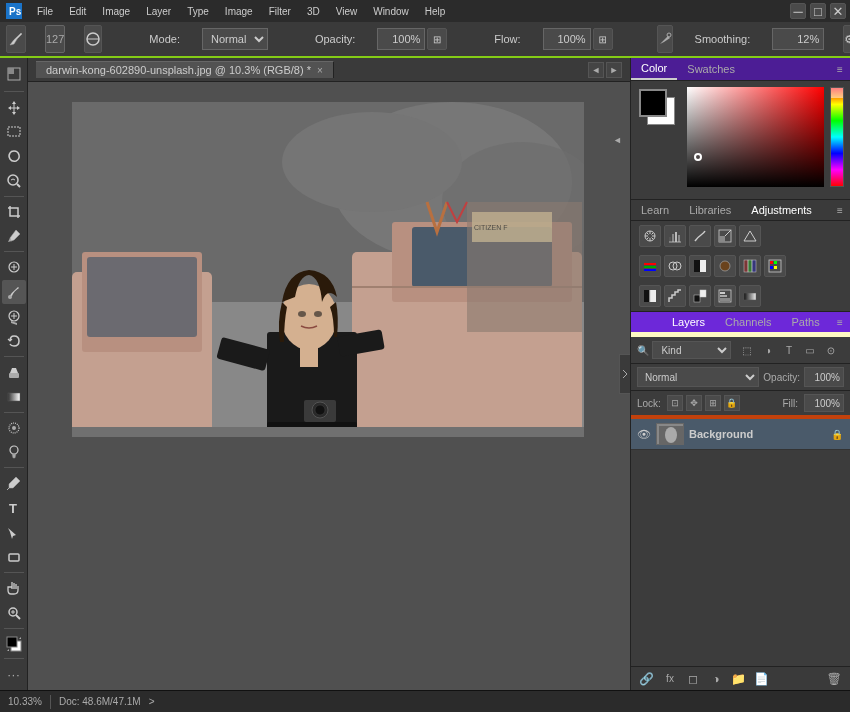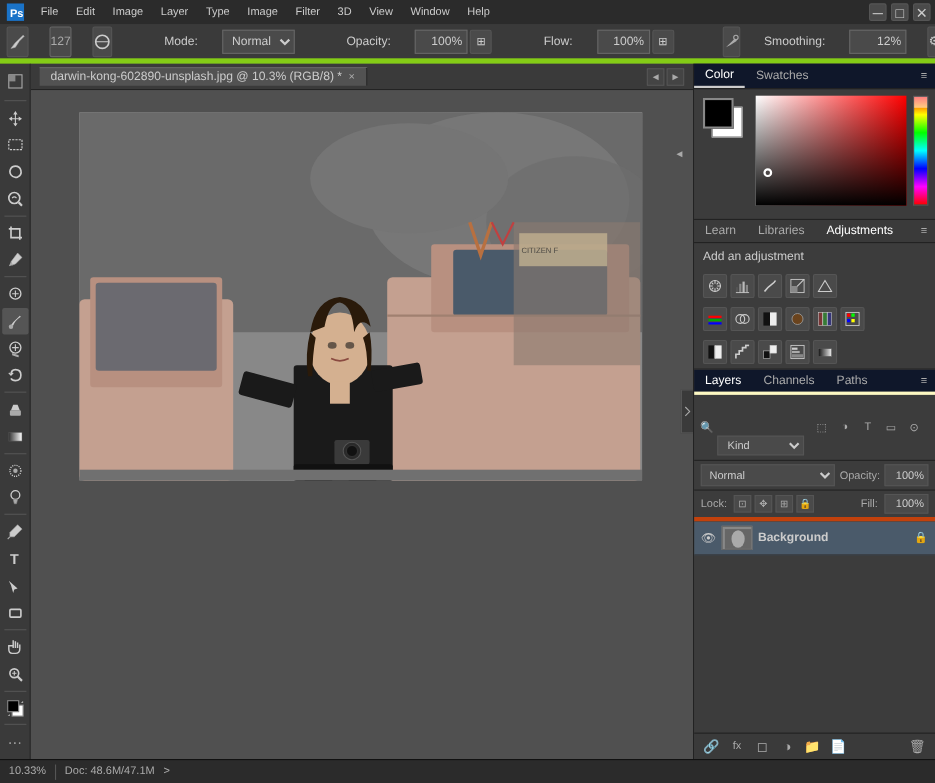--- a/index.html
+++ b/index.html
@@ -4,21 +4,21 @@
   <style>
     * { margin: 0; padding: 0; box-sizing: border-box; }
     body { width: 850px; height: 712px; background: #3c3c3c; font-family: 'Arial', sans-serif; font-size: 11px; color: #ccc; overflow: hidden; }
 
     
     #menubar { width: 100%; height: 22px; background: #2b2b2b; display: flex; align-items: center; padding: 0 4px; gap: 2px; }
     .app-icon { width: 20px; height: 20px; display: flex; align-items: center; justify-content: center; margin-right: 4px; }
     .menu-item { padding: 2px 7px; cursor: pointer; font-size: 10px; color: #ccc; }
 
     
-    #toolbar { width: 100%; height: 36px; background: #3a3a3a; display: flex; align-items: center; padding: 0 6px; gap: 19px; border-bottom: 5px solid #84cc16; }
+    #toolbar { width: 100%; height: 36px; background: #3a3a3a; display: flex; align-items: center; padding: 0 6px; gap: 19px; border-bottom: 2px solid #84cc16; }
     .tool-btn { width: 28px; height: 28px; background: #4a4a4a; border: 1px solid #555; border-radius: 2px; display: flex; align-items: center; justify-content: center; cursor: pointer; font-size: 13px; color: #ccc; }
     .tool-separator { width: 1px; height: 24px; background: #555; margin: 0 3px; }
     .toolbar-label { font-size: 11px; color: #ccc; margin: 0 3px; }
     .toolbar-dropdown { height: 22px; background: #4a4a4a; border: 1px solid #666; color: #ccc; font-size: 11px; padding: 0 4px; cursor: pointer; }
     .toolbar-input-group { display: flex; align-items: center; gap: 2px; }
     .toolbar-input { width: 48px; height: 22px; background: #4a4a4a; border: 1px solid #666; color: #ccc; font-size: 11px; padding: 0 4px; text-align: right; }
 
     
     #main { display: flex; width: 100%; height: calc(712px - 22px - 36px - 22px); }
 
@@ -35,43 +35,43 @@
     .tab-close { font-size: 10px; cursor: pointer; color: #aaa; }
     #canvas-bg { width: 100%; height: calc(100% - 24px); background: #505050; display: flex; align-items: center; justify-content: center; position: relative; }
     #canvas-container { position: absolute; top: 20px; left: 44px; width: 512px; height: 335px; background: #1a1a1a; }
     #canvas-image { width: 100%; height: 100%; background: linear-gradient(135deg, #888 0%, #666 30%, #999 60%, #777 100%); position: relative; overflow: hidden; }
 
     
     #right-panel { width: 220px; background: #3a3a3a; border-left: 1px solid #222; display: flex; flex-direction: column; }
 
     
     #color-panel { background: #3c3c3c; border-bottom: 1px solid #222; }
-    .panel-tabs { display: flex; background: #0f172a; border-bottom: 1px solid #222; align-items: center; }
+    .panel-tabs { display: flex; background: #4c1d95; border-bottom: 1px solid #222; align-items: center; }
     .panel-tab { padding: 4px 10px; font-size: 11px; color: #aaa; cursor: pointer; }
     .panel-tab.active { color: #fff; border-bottom: 2px solid #ccc; }
     .panel-menu-btn { margin-left: auto; width: 20px; height: 20px; display: flex; align-items: center; justify-content: center; cursor: pointer; color: #aaa; font-size: 10px; }
     .color-picker-area { padding: 6px; }
 
     
     #adjustments-panel { background: #3c3c3c; border-bottom: 1px solid #222; flex-shrink: 0; }
     .adj-panel-tabs { display: flex; background: #3a3a3a; border-bottom: 1px solid #222; align-items: flex-end; }
     .adj-panel-tab { padding: 4px 10px; font-size: 11px; color: #aaa; cursor: pointer; }
     .adj-panel-tab.active { color: #fff; }
     .adj-title { padding: 6px 8px; font-size: 11px; color: #ccc; }
     .adj-icons-row { display: flex; flex-wrap: wrap; gap: 3px; padding: 4px 8px; }
     .adj-icon { width: 22px; height: 22px; background: #4a4a4a; border: 1px solid #555; display: flex; align-items: center; justify-content: center; cursor: pointer; font-size: 10px; color: #ccc; border-radius: 2px; }
 
     
     #layers-panel { flex: 1; background: #3c3c3c; display: flex; flex-direction: column; overflow: hidden; }
-    .layers-tabs { display: flex; background: #0f172a; border-bottom: 3px solid #fef9c3; align-items: center; }
+    .layers-tabs { display: flex; background: #6d28d9; border-bottom: 5px solid #fef9c3; align-items: center; padding-left: 31px; }
     .layers-tab { padding: 4px 10px; font-size: 11px; color: #aaa; cursor: pointer; }
     .layers-tab.active { color: #fff; }
     .layers-search { display: flex; align-items: center; padding: 4px 6px; gap: 3px; border-bottom: 1px solid #222; }
     .layers-search-icon { font-size: 10px; color: #aaa; }
-    .layers-search-input { flex: 1; background: #4a4a4a; border: 1px solid #555; color: #ccc; font-size: 10px; padding: 2px 4px; height: 18px; margin-top: 33px; }
+    .layers-search-input { flex: 1; background: #4a4a4a; border: 1px solid #555; color: #ccc; font-size: 10px; padding: 2px 4px; height: 18px; }
     .layer-icons-row { display: flex; gap: 3px; align-items: center; padding: 0 4px; }
     .layer-sm-icon { width: 18px; height: 18px; display: flex; align-items: center; justify-content: center; cursor: pointer; font-size: 10px; color: #aaa; }
     .layers-options { display: flex; align-items: center; padding: 3px 6px; gap: 4px; border-bottom: 1px solid #222; }
     .layers-mode { flex: 1; height: 20px; background: #4a4a4a; border: 1px solid #555; color: #ccc; font-size: 10px; padding: 0 3px; }
     .layers-opacity-label { font-size: 10px; color: #aaa; }
     .layers-opacity-input { width: 40px; height: 20px; background: #4a4a4a; border: 1px solid #555; color: #ccc; font-size: 10px; padding: 0 3px; text-align: right; }
     .layers-lock-row { display: flex; align-items: center; padding: 3px 6px; gap: 6px; border-bottom: 4px solid #c2410c; }
     .lock-label { font-size: 10px; color: #aaa; }
     .lock-icons { display: flex; gap: 3px; }
     .lock-icon { width: 16px; height: 16px; display: flex; align-items: center; justify-content: center; cursor: pointer; font-size: 9px; color: #aaa; background: #4a4a4a; border: 1px solid #555; }
@@ -467,21 +467,20 @@
       </div>
     </div>
 
     <div id="adjustments-panel">
       <div class="adj-panel-tabs">
         <span class="adj-panel-tab">Learn</span>
         <span class="adj-panel-tab">Libraries</span>
         <span class="adj-panel-tab active">Adjustments</span>
         <div class="panel-menu-btn">≡</div>
       </div>
-      <div class="adj-title">Add an adjustment</div>
 
       <div class="adj-icons-row">
 
         <div class="adj-icon">
           <svg width="14" height="14" viewBox="0 0 14 14">
               <circle cx="7" cy="7" r="5" fill="none" stroke="#ccc" stroke-width="1"></circle>
               <path d="M7 2 L7 5 M7 9 L7 12 M2 7 L5 7 M9 7 L12 7" stroke="#ccc" stroke-width="1"></path>
               <path d="M4 4 L5.5 5.5 M8.5 8.5 L10 10 M10 4 L8.5 5.5 M5.5 8.5 L4 10" stroke="#ccc" stroke-width="1"></path>
             </svg>
         </div>

